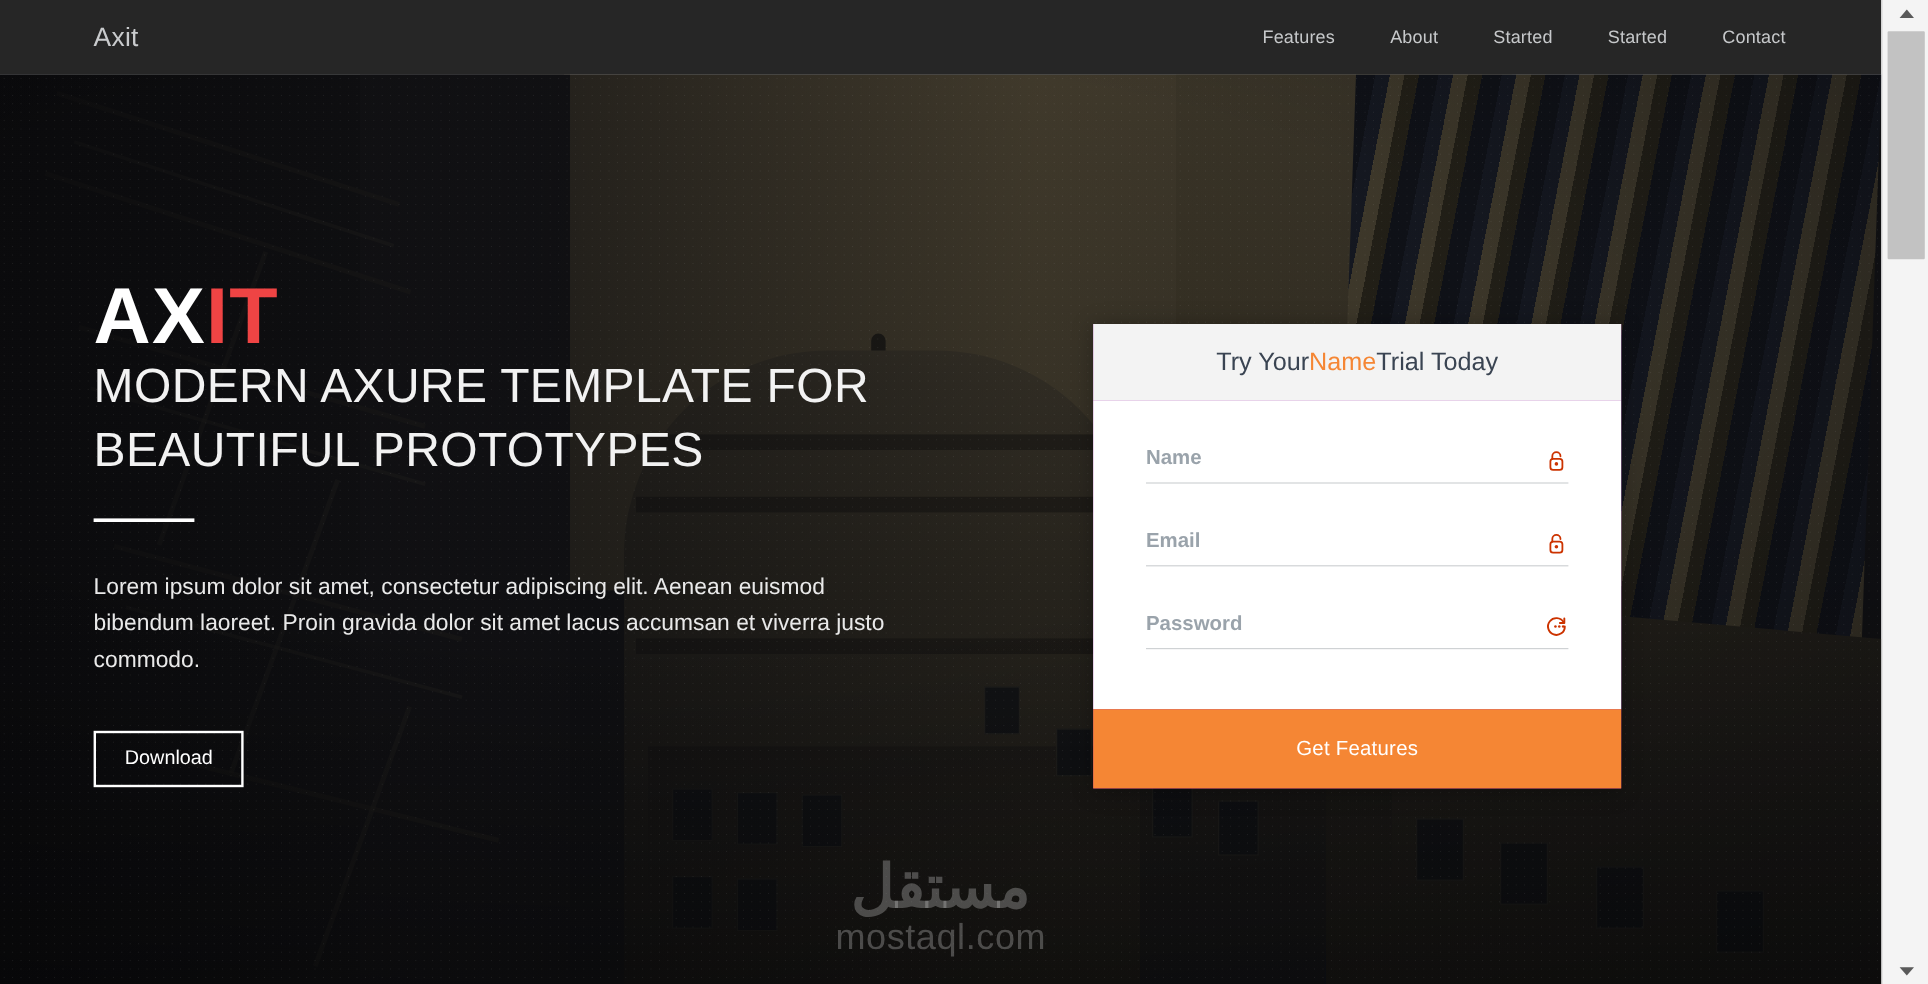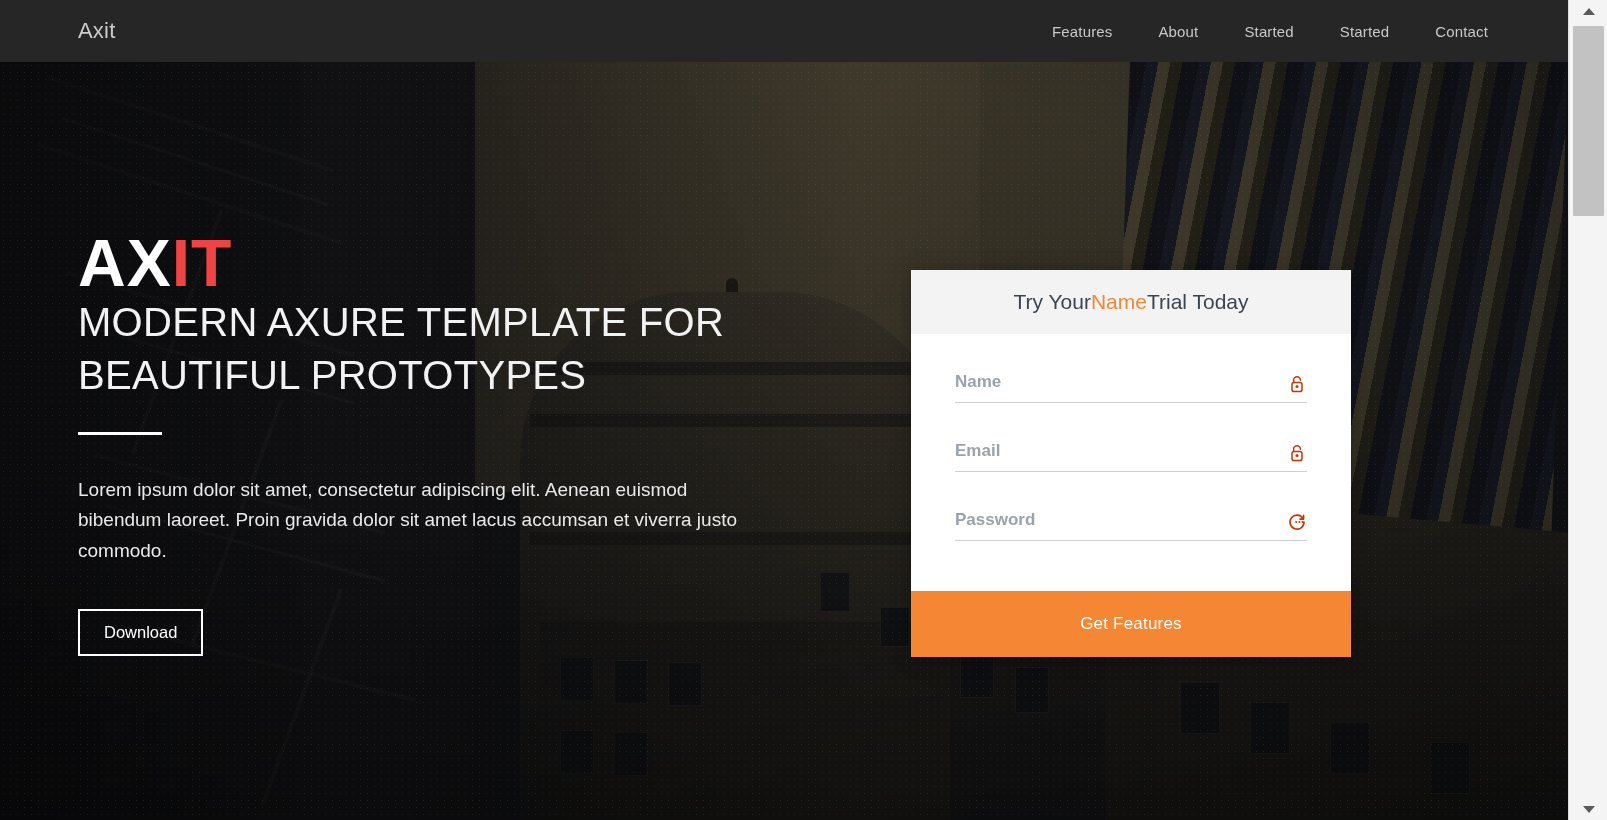--- a/index.html
+++ b/index.html
@@ -318,20 +318,24 @@
                 <circle cx="15.6" cy="10" r="1.05" fill="#cc3300"></circle>
               </svg>
             </span>
           </div>
 
         </div>
 
         <button id="getstarted">Get Features</button>
       </div>
 
+      <div id="watermark">
+        <div id="wm-ar">مستقل</div>
+        <div id="wm-en">mostaql.com</div>
+      </div>
     </div>
 
     <div id="navbar">
       <div id="brand">Axit</div>
       <nav id="navmenu">
         <span class="navlink">Features</span>
         <span class="navlink">About</span>
         <span class="navlink">Started</span>
         <span class="navlink">Started</span>
         <span class="navlink">Contact</span>

